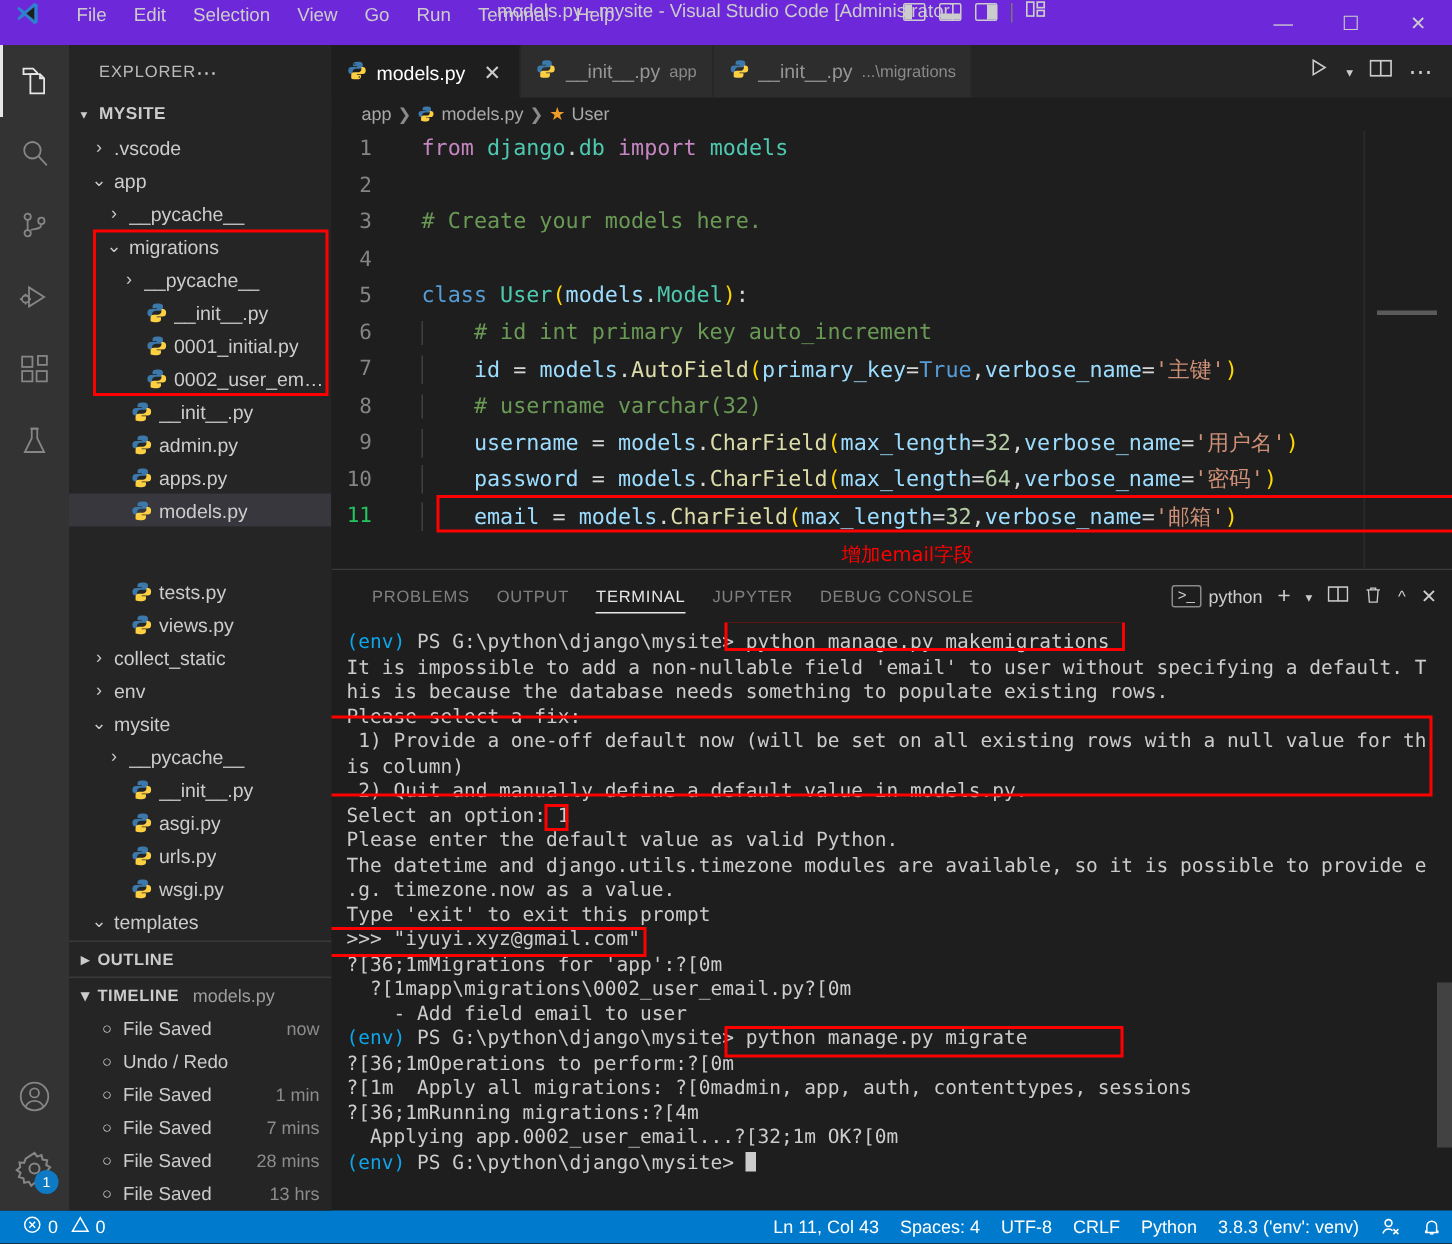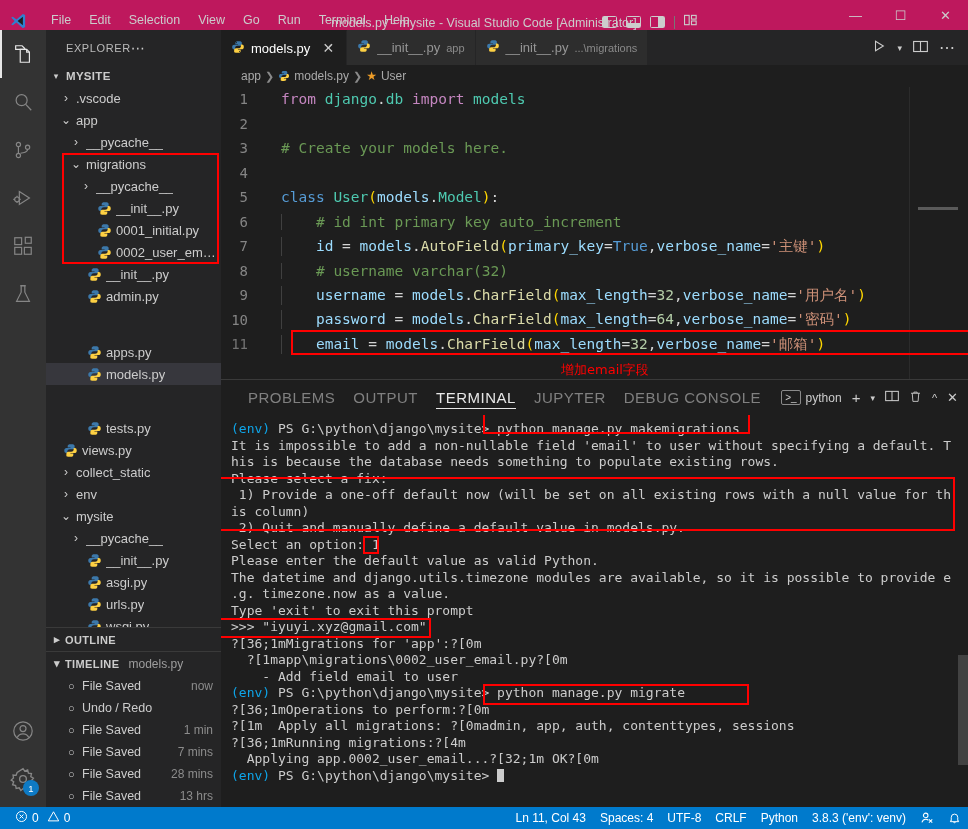--- a/index.html
+++ b/index.html
@@ -7,21 +7,21 @@
     width: 968px; height: 829px;
     background: #1e1e1e;
     font-family: "Liberation Sans", sans-serif;
     overflow: hidden;
     color: #cccccc;
   }
   .app { position: relative; width: 968px; height: 829px; display: flex; flex-direction: column; }
 
   
   .titlebar {
-    height: 30px; background: #be185d; display: flex; align-items: flex-end;
+    height: 30px; background: #6d28d9; display: flex; align-items: flex-start;
     flex: 0 0 30px; position: relative; font-size: 12.5px; color: #cccccc;
   }
   .vscode-logo { width: 36px; display: flex; align-items: center; justify-content: center; }
   .menus { display: flex; align-items: center; gap: 0px; margin-left: 6px; }
   .menu-item { padding: 3px 9px; font-size: 12.5px; color: #cccccc; cursor: default; }
   .win-title {
     position: absolute; left: 0; right: 0; text-align: center;
     font-size: 12.5px; color: #cccccc; pointer-events: none;
   }
   .title-icons {
@@ -105,21 +105,21 @@
   .bc-sep { color:#8a8a8a; font-size:11px; }
 
   
   .code-wrap { flex:1 1 auto; position:relative; overflow:hidden; background:#1e1e1e;
                font-family:"DejaVu Sans Mono", monospace; font-size:14.5px; }
   .code-line { height:24.5px; display:flex; align-items:center; white-space:pre; }
   .ln {
     width: 46px; flex:0 0 46px; text-align:right; padding-right:19px; color:#858585;
     font-size:14px; font-family:"DejaVu Sans Mono", monospace;
   }
-  .ln.cur { color:#737373; }
+  .ln.cur { color:#22c55e; }
   .code-text { padding-left: 14px; position:relative; }
   .indent-guide { position:absolute; left:0; top:0; bottom:0; width:1px; background:#404040; }
   .kw  { color:#c586c0; }   
   .kw2 { color:#569cd6; }   
   .mod { color:#4ec9b0; }
   .cmt { color:#6a9955; }
   .fn  { color:#dcdcaa; }
   .var { color:#9cdcfe; }
   .num { color:#b5cea8; }
   .str { color:#ce9178; }
@@ -129,21 +129,21 @@
   .minimap-line { position:absolute; right:0; top:0; bottom:0; width:1px; background:#3a3a3a; }
   .anno-text {
     position:absolute; color:#ff0000; font-size:13px; font-family:"DejaVu Sans", sans-serif;
   }
   .redbox { position:absolute; border:2px solid #ff0000; pointer-events:none; }
 
   
   .panel { background:#1e1e1e; display:flex; flex-direction:column; border-top:1px solid #3a3a3a; }
   .panel-tabs { height: 35px; display:flex; align-items:center; padding-left: 18px; gap: 0; flex:0 0 35px; }
   .ptab {
-    font-size: 15px; letter-spacing:.5px; color:#808080; padding: 0 9px; height: 35px;
+    font-size: 11px; letter-spacing:.5px; color:#808080; padding: 0 9px; height: 35px;
     display:flex; align-items:center; position:relative;
   }
   .ptab.active { color:#e7e7e7; }
   .ptab.active::after {
     content:""; position:absolute; left:9px; right:9px; bottom:6px; height:1px; background:#e7e7e7;
   }
   .panel-actions { margin-left:auto; display:flex; align-items:center; gap:10px; padding-right:10px; color:#cccccc; font-size:13px; }
   .term-sel { display:flex; align-items:center; gap:5px; font-size:12px; color:#cccccc; }
   .term-sel .chip { border:1px solid #8a8a8a; border-radius:2px; padding:0 3px; font-size:10px; line-height:13px; }
   .terminal {
@@ -348,21 +348,21 @@
             <div class="row" style="padding-left: 24px;">
               <span class="chev"></span>
               <span class="ico">
                 <svg width="15" height="15" viewBox="0 0 24 24">
                   <path d="M11.9 2c-2.6 0-4.4.9-4.4 2.9v2.3h4.6v.8H5.6C3.5 8 2 9.3 2 12.1c0 2.7 1.3 4 3.4 4h1.6v-2.6c0-2.2 1.9-3.6 4-3.6h4.3c1.9 0 3.3-1.3 3.3-3.1V4.9C18.6 3 16.8 2 14.3 2h-2.4z" fill="#3c78aa"></path>
                   <path d="M12.1 22c2.6 0 4.4-.9 4.4-2.9v-2.3h-4.6v-.8h6.5c2.1 0 3.6-1.3 3.6-4.1 0-2.7-1.3-4-3.4-4h-1.6v2.6c0 2.2-1.9 3.6-4 3.6h-4.3c-1.9 0-3.3 1.3-3.3 3.1v3.9C5.4 21 7.2 22 9.7 22h2.4z" fill="#fdd043"></path>
                 </svg>
               </span>
               <span class="row-label">admin.py</span>
             </div>
-            <div class="row" style="padding-left: 24px; margin-top: 34px;">
+            <div class="row" style="padding-left: 24px;">
               <span class="chev"></span>
               <span class="ico">
                 <svg width="15" height="15" viewBox="0 0 24 24">
                   <path d="M11.9 2c-2.6 0-4.4.9-4.4 2.9v2.3h4.6v.8H5.6C3.5 8 2 9.3 2 12.1c0 2.7 1.3 4 3.4 4h1.6v-2.6c0-2.2 1.9-3.6 4-3.6h4.3c1.9 0 3.3-1.3 3.3-3.1V4.9C18.6 3 16.8 2 14.3 2h-2.4z" fill="#3c78aa"></path>
                   <path d="M12.1 22c2.6 0 4.4-.9 4.4-2.9v-2.3h-4.6v-.8h6.5c2.1 0 3.6-1.3 3.6-4.1 0-2.7-1.3-4-3.4-4h-1.6v2.6c0 2.2-1.9 3.6-4 3.6h-4.3c-1.9 0-3.3 1.3-3.3 3.1v3.9C5.4 21 7.2 22 9.7 22h2.4z" fill="#fdd043"></path>
                 </svg>
               </span>
               <span class="row-label">apps.py</span>
             </div>
             <div class="row selected" style="padding-left: 24px;">
@@ -378,21 +378,21 @@
             <div class="row" style="padding-left: 24px; margin-top: 32px;">
               <span class="chev"></span>
               <span class="ico">
                 <svg width="15" height="15" viewBox="0 0 24 24">
                   <path d="M11.9 2c-2.6 0-4.4.9-4.4 2.9v2.3h4.6v.8H5.6C3.5 8 2 9.3 2 12.1c0 2.7 1.3 4 3.4 4h1.6v-2.6c0-2.2 1.9-3.6 4-3.6h4.3c1.9 0 3.3-1.3 3.3-3.1V4.9C18.6 3 16.8 2 14.3 2h-2.4z" fill="#3c78aa"></path>
                   <path d="M12.1 22c2.6 0 4.4-.9 4.4-2.9v-2.3h-4.6v-.8h6.5c2.1 0 3.6-1.3 3.6-4.1 0-2.7-1.3-4-3.4-4h-1.6v2.6c0 2.2-1.9 3.6-4 3.6h-4.3c-1.9 0-3.3 1.3-3.3 3.1v3.9C5.4 21 7.2 22 9.7 22h2.4z" fill="#fdd043"></path>
                 </svg>
               </span>
               <span class="row-label">tests.py</span>
             </div>
-            <div class="row" style="">
+            <div class="row" style="padding-left: 24px;">
               <span class="chev"></span>
               <span class="ico">
                 <svg width="15" height="15" viewBox="0 0 24 24">
                   <path d="M11.9 2c-2.6 0-4.4.9-4.4 2.9v2.3h4.6v.8H5.6C3.5 8 2 9.3 2 12.1c0 2.7 1.3 4 3.4 4h1.6v-2.6c0-2.2 1.9-3.6 4-3.6h4.3c1.9 0 3.3-1.3 3.3-3.1V4.9C18.6 3 16.8 2 14.3 2h-2.4z" fill="#3c78aa"></path>
                   <path d="M12.1 22c2.6 0 4.4-.9 4.4-2.9v-2.3h-4.6v-.8h6.5c2.1 0 3.6-1.3 3.6-4.1 0-2.7-1.3-4-3.4-4h-1.6v2.6c0 2.2-1.9 3.6-4 3.6h-4.3c-1.9 0-3.3 1.3-3.3 3.1v3.9C5.4 21 7.2 22 9.7 22h2.4z" fill="#fdd043"></path>
                 </svg>
               </span>
               <span class="row-label">views.py</span>
             </div>
             <div class="row" style="padding-left: 14px;">

